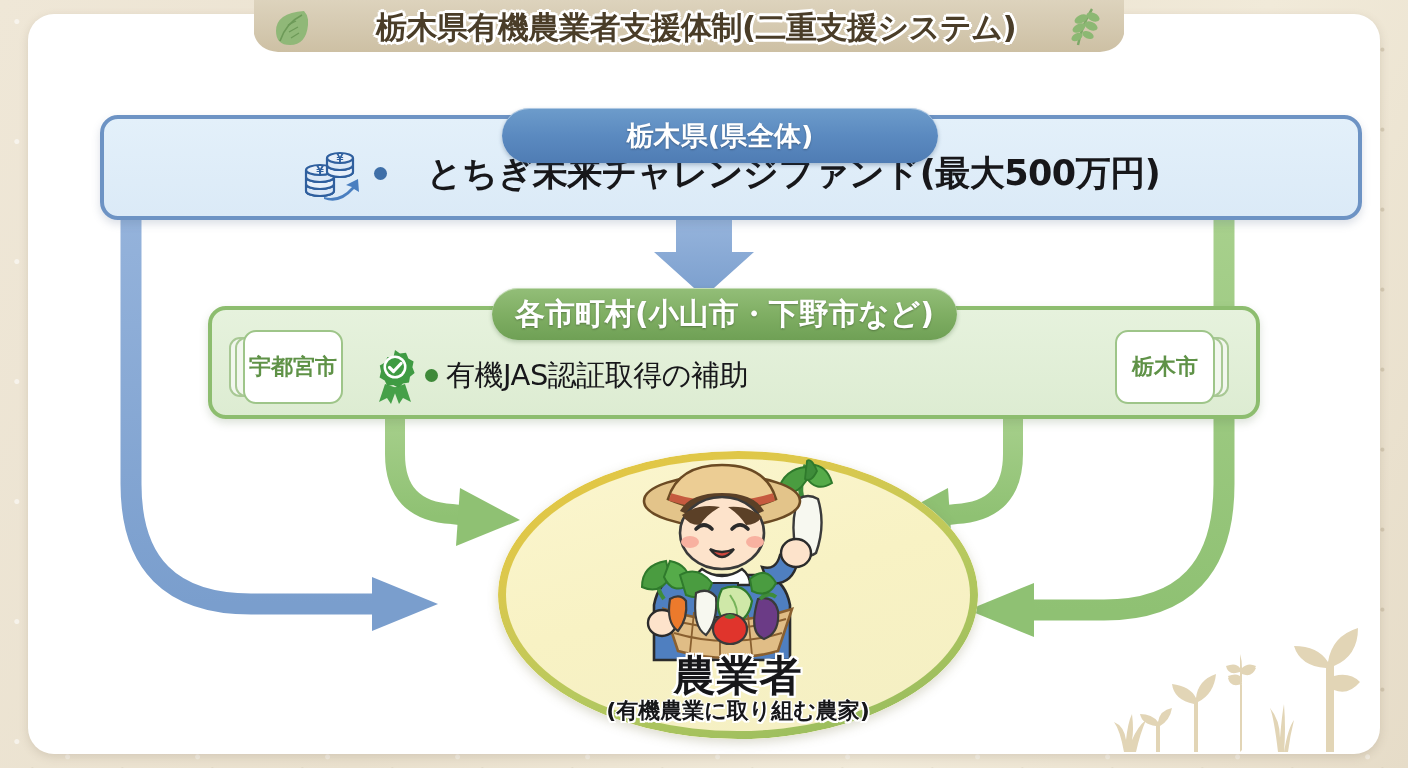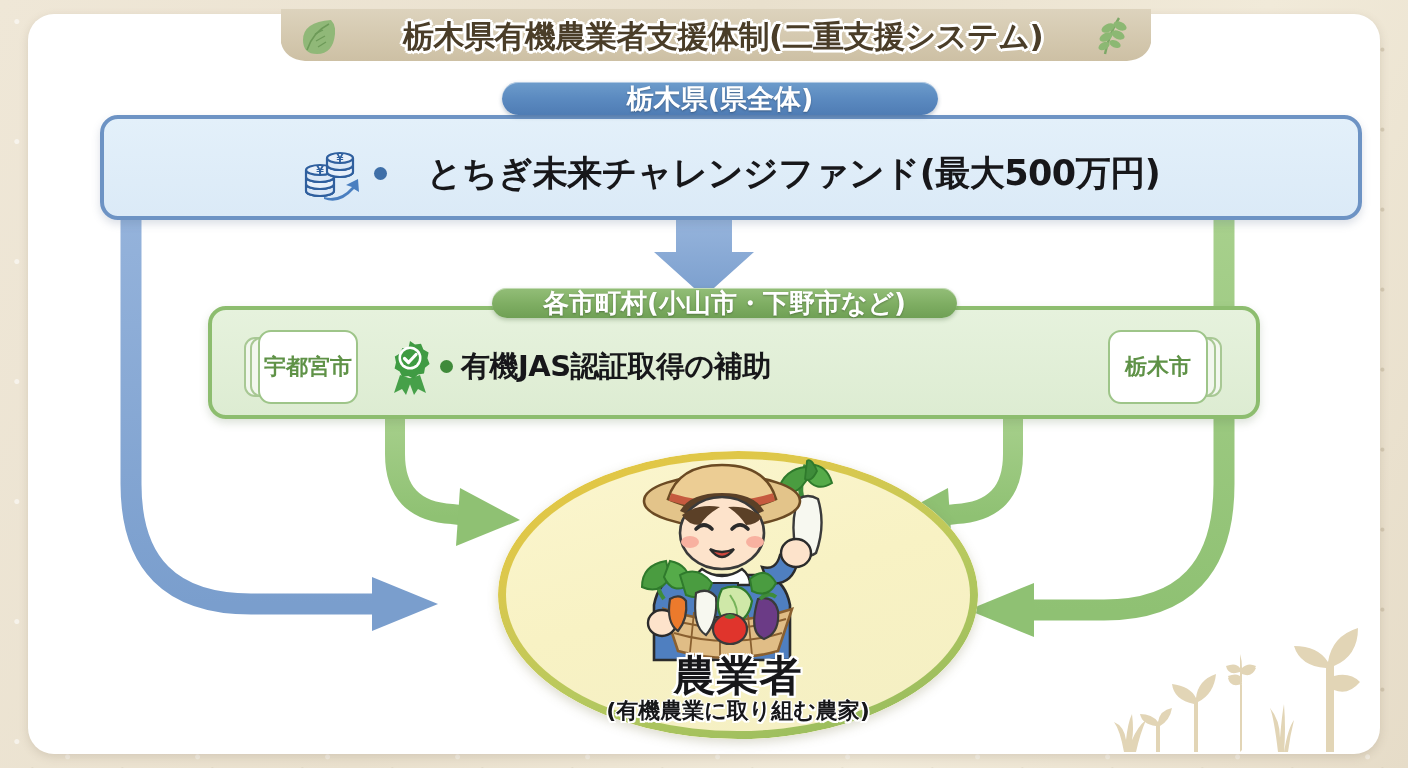--- a/index.html
+++ b/index.html
@@ -37,24 +37,23 @@
     box-shadow: 0 3px 10px rgba(110,95,70,0.18);
     overflow: hidden;
   }
 
   
   #corner-plants { position: absolute; right: 8px; bottom: 0; width: 260px; height: 130px; }
 
   
   #title-banner {
     position: absolute;
-    left: 281px; top: 0px;
+    left: 254px; top: 0px;
     width: 870px; height: 55px;
     z-index: 12;
-    margin-top: 9px;
   }
   #title-banner .ribbon-bg { position: absolute; inset: 0; }
   #title-text {
     position: absolute; left: 0; top: 0; width: 100%; height: 100%;
     display: flex; align-items: center; justify-content: center;
     font-size: 31px; font-weight: bold; color: #4a3d28;
     letter-spacing: -0.5px;
     text-shadow:
       2px 0 0 #fff, -2px 0 0 #fff, 0 2px 0 #fff, 0 -2px 0 #fff,
       2px 2px 0 #fff, -2px 2px 0 #fff, 2px -2px 0 #fff, -2px -2px 0 #fff,
@@ -69,28 +68,28 @@
   .pill {
     position: absolute;
     display: flex; align-items: center; justify-content: center;
     border-radius: 999px;
     font-weight: bold;
     color: #ffffff;
     z-index: 10;
     text-shadow: 0 1px 2px rgba(0,0,0,0.28);
   }
   #pref-pill {
-    left: 474px; top: 68px; width: 436px; height: 33px;
+    left: 474px; top: 94px; width: 436px; height: 55px;
     font-size: 27px;
     background: linear-gradient(180deg, #6d9ccb 0%, #5b8ac0 50%, #4f7cb4 100%);
     box-shadow: 0 2px 4px rgba(40,70,110,0.32), inset 0 1px 0 rgba(255,255,255,0.45);
   }
   #muni-pill {
-    left: 464px; top: 274px; width: 465px; height: 30px;
-    font-size: 26px;
+    left: 464px; top: 274px; width: 465px; height: 52px;
+    font-size: 30px;
     background: linear-gradient(180deg, #93be78 0%, #7fae63 52%, #6fa055 100%);
     box-shadow: 0 2px 4px rgba(60,100,50,0.30), inset 0 1px 0 rgba(255,255,255,0.45);
   }
 
   
   #pref-box {
     position: absolute;
     left: 72px; top: 101px; width: 1262px; height: 105px;
     background: linear-gradient(180deg, #e3f0fa 0%, #dbeaf7 100%);
     border: 4px solid #6d93c4;
@@ -111,41 +110,41 @@
   #muni-box {
     position: absolute;
     left: 180px; top: 292px; width: 1052px; height: 113px;
     background: linear-gradient(180deg, #e6f2dd 0%, #ddecd2 100%);
     border: 4px solid #8dbd6f;
     border-radius: 18px;
     box-shadow: 0 4px 8px rgba(95,125,80,0.22);
     z-index: 5;
     display: flex; align-items: center;
   }
-  #muni-inner { display: flex; align-items: center; width: 100%; padding: 0 28px; margin-top: 8px; }
+  #muni-inner { display: flex; align-items: flex-end; width: 100%; padding: 0 13px; margin-top: 8px; }
   .muni-item { display: flex; align-items: center; }
-  .muni-label { font-size: 29px; font-weight: bold; color: #17171a; letter-spacing: -0.5px; }
+  .muni-label { font-size: 29px; font-weight: normal; color: #17171a; letter-spacing: -0.5px; }
 
   
   .city-stack { position: relative; width: 112px; height: 74px; }
   .city-stack .sheet {
     position: absolute; top: 7px; width: 92px; height: 60px;
     background: #f2f7ee; border: 2px solid #a8c894; border-radius: 11px;
   }
   .city-stack .front {
     position: absolute; top: 0; width: 100px; height: 74px;
     background: #ffffff; border: 2.5px solid #9ec589; border-radius: 13px;
     display: flex; align-items: center; justify-content: center;
     font-size: 22px; font-weight: bold; color: #5f9247;
   }
   #city-left { margin-left: 4px; }
   #city-left .s1 { left: 0; }
   #city-left .s2 { left: 6px; }
   #city-left .front { left: 14px; }
-  #city-right { margin-left: auto; margin-right: 6px; }
+  #city-right { margin-left: auto; margin-right: 14px; }
   #city-right .s1 { right: 0; }
   #city-right .s2 { right: 6px; }
   #city-right .front { right: 14px; }
 
   
   #farmer-node {
     position: absolute;
     left: 470px; top: 437px; width: 480px; height: 288px;
     z-index: 8;
   }

